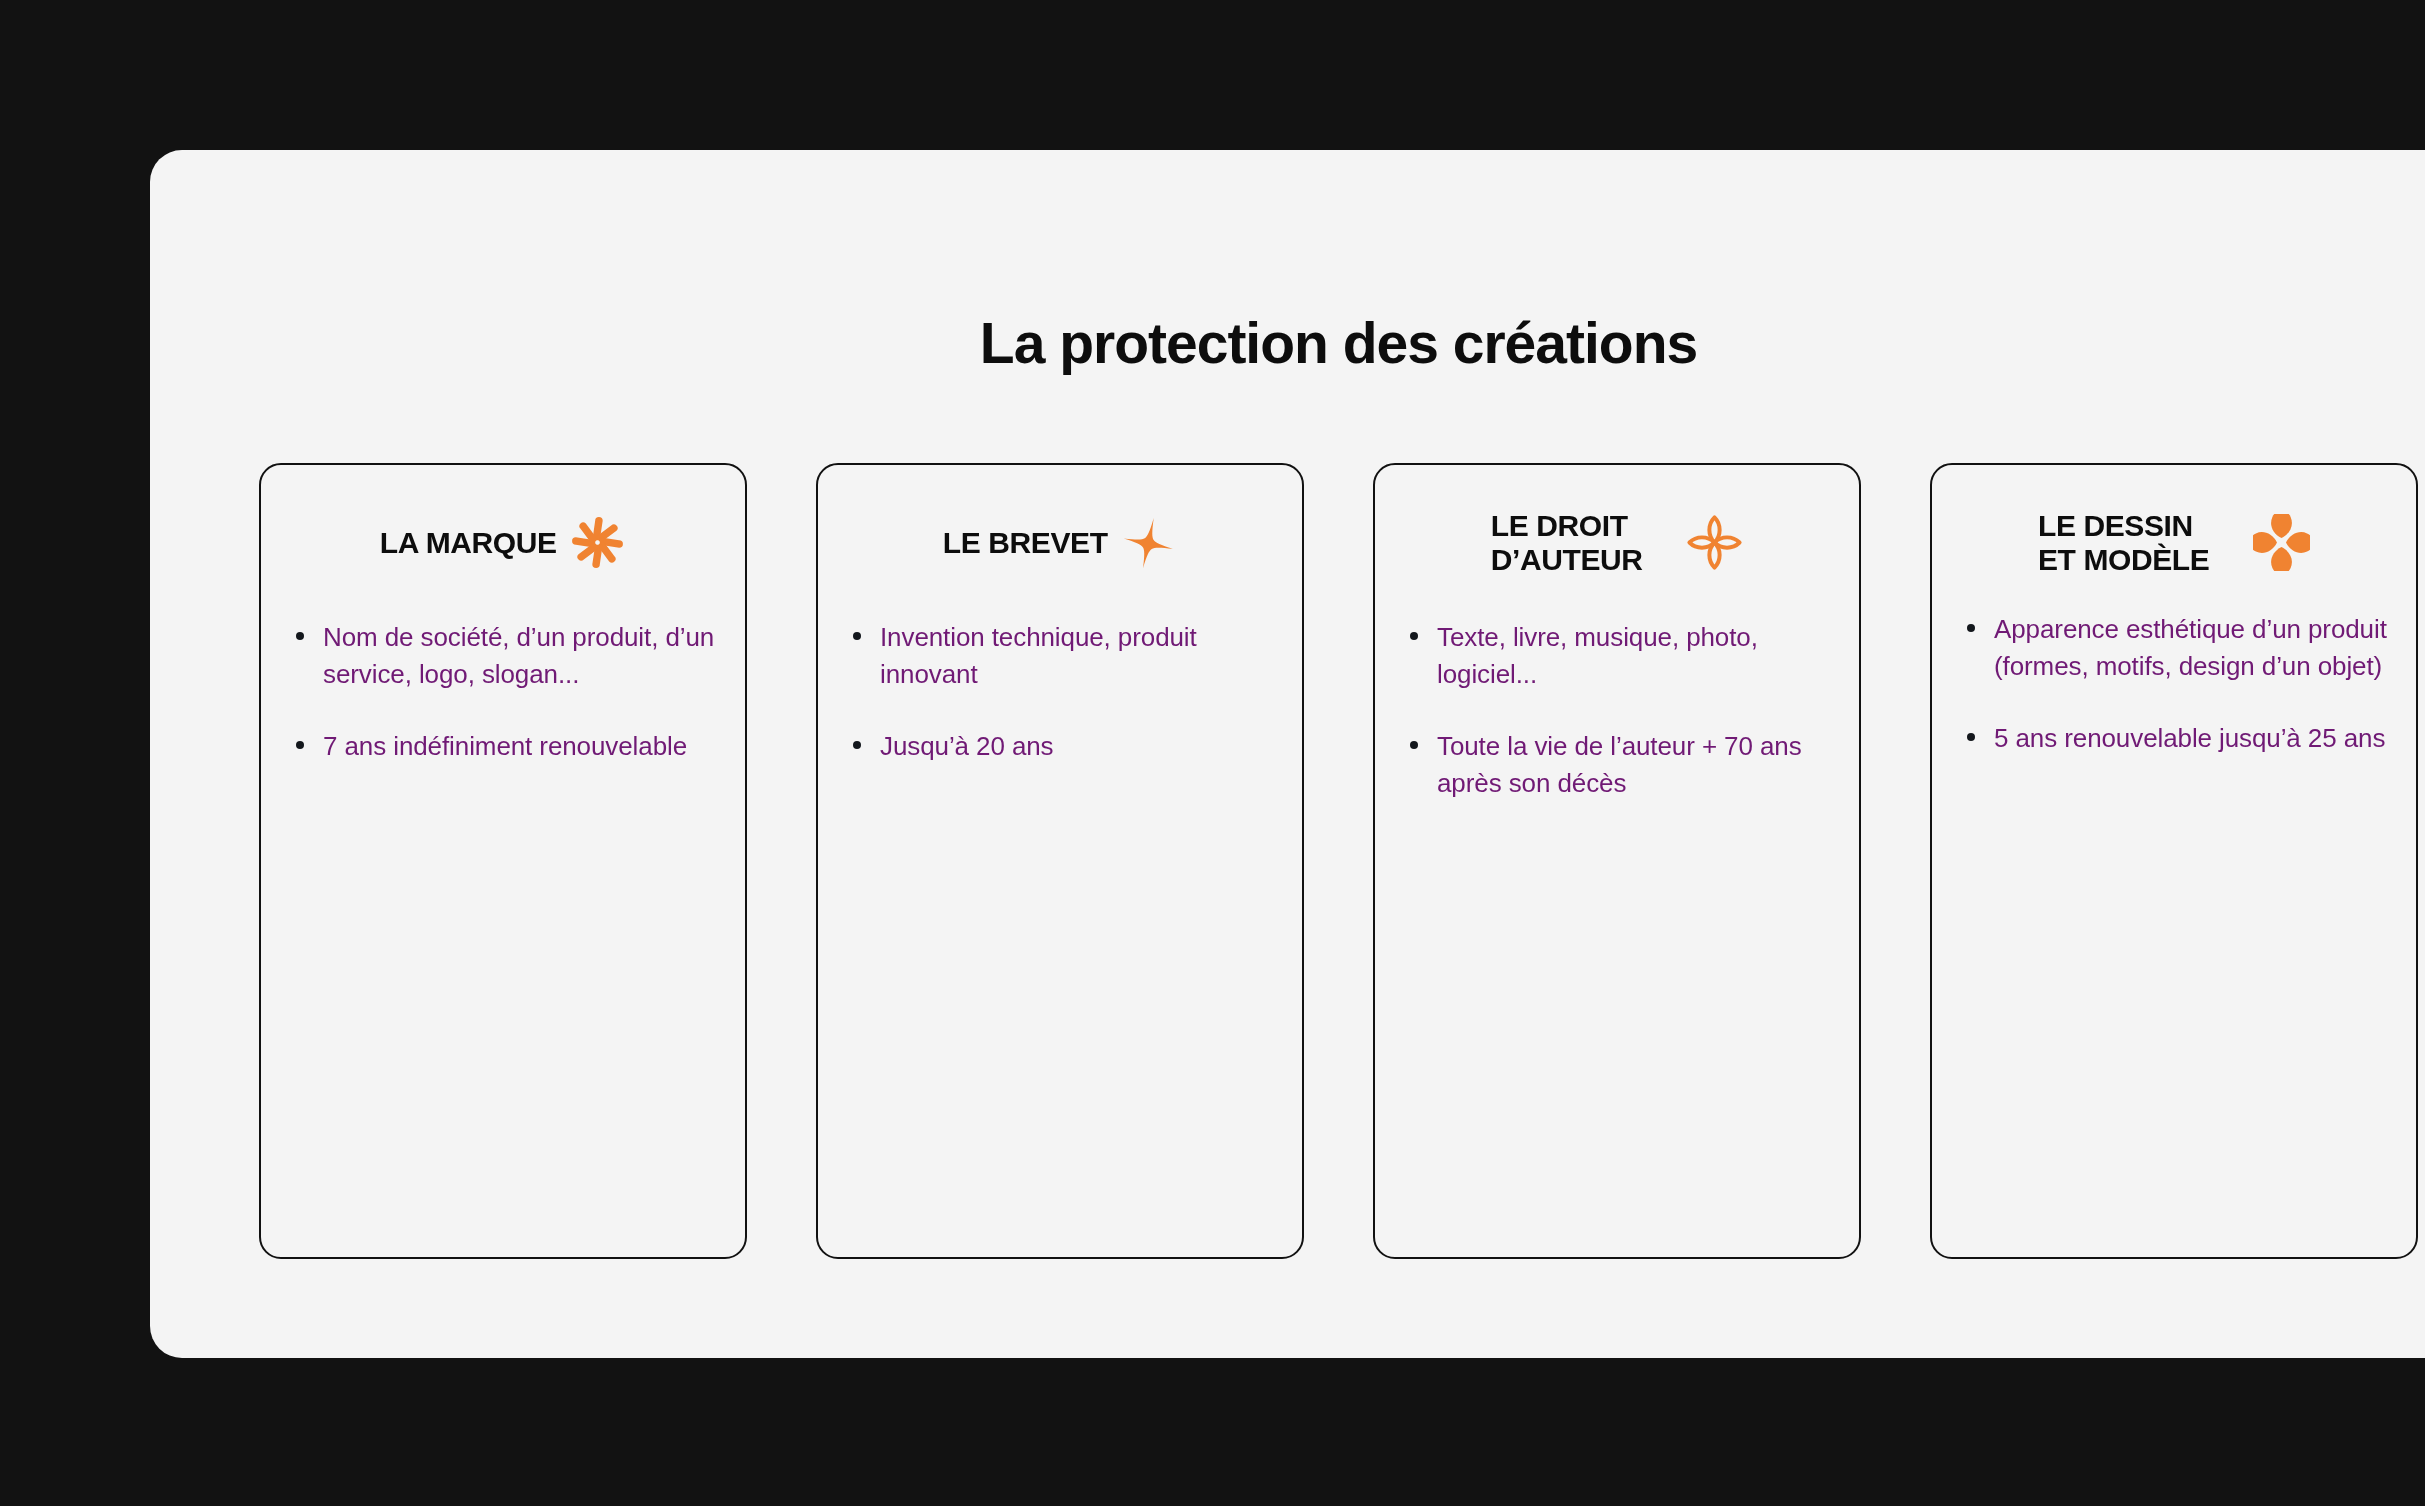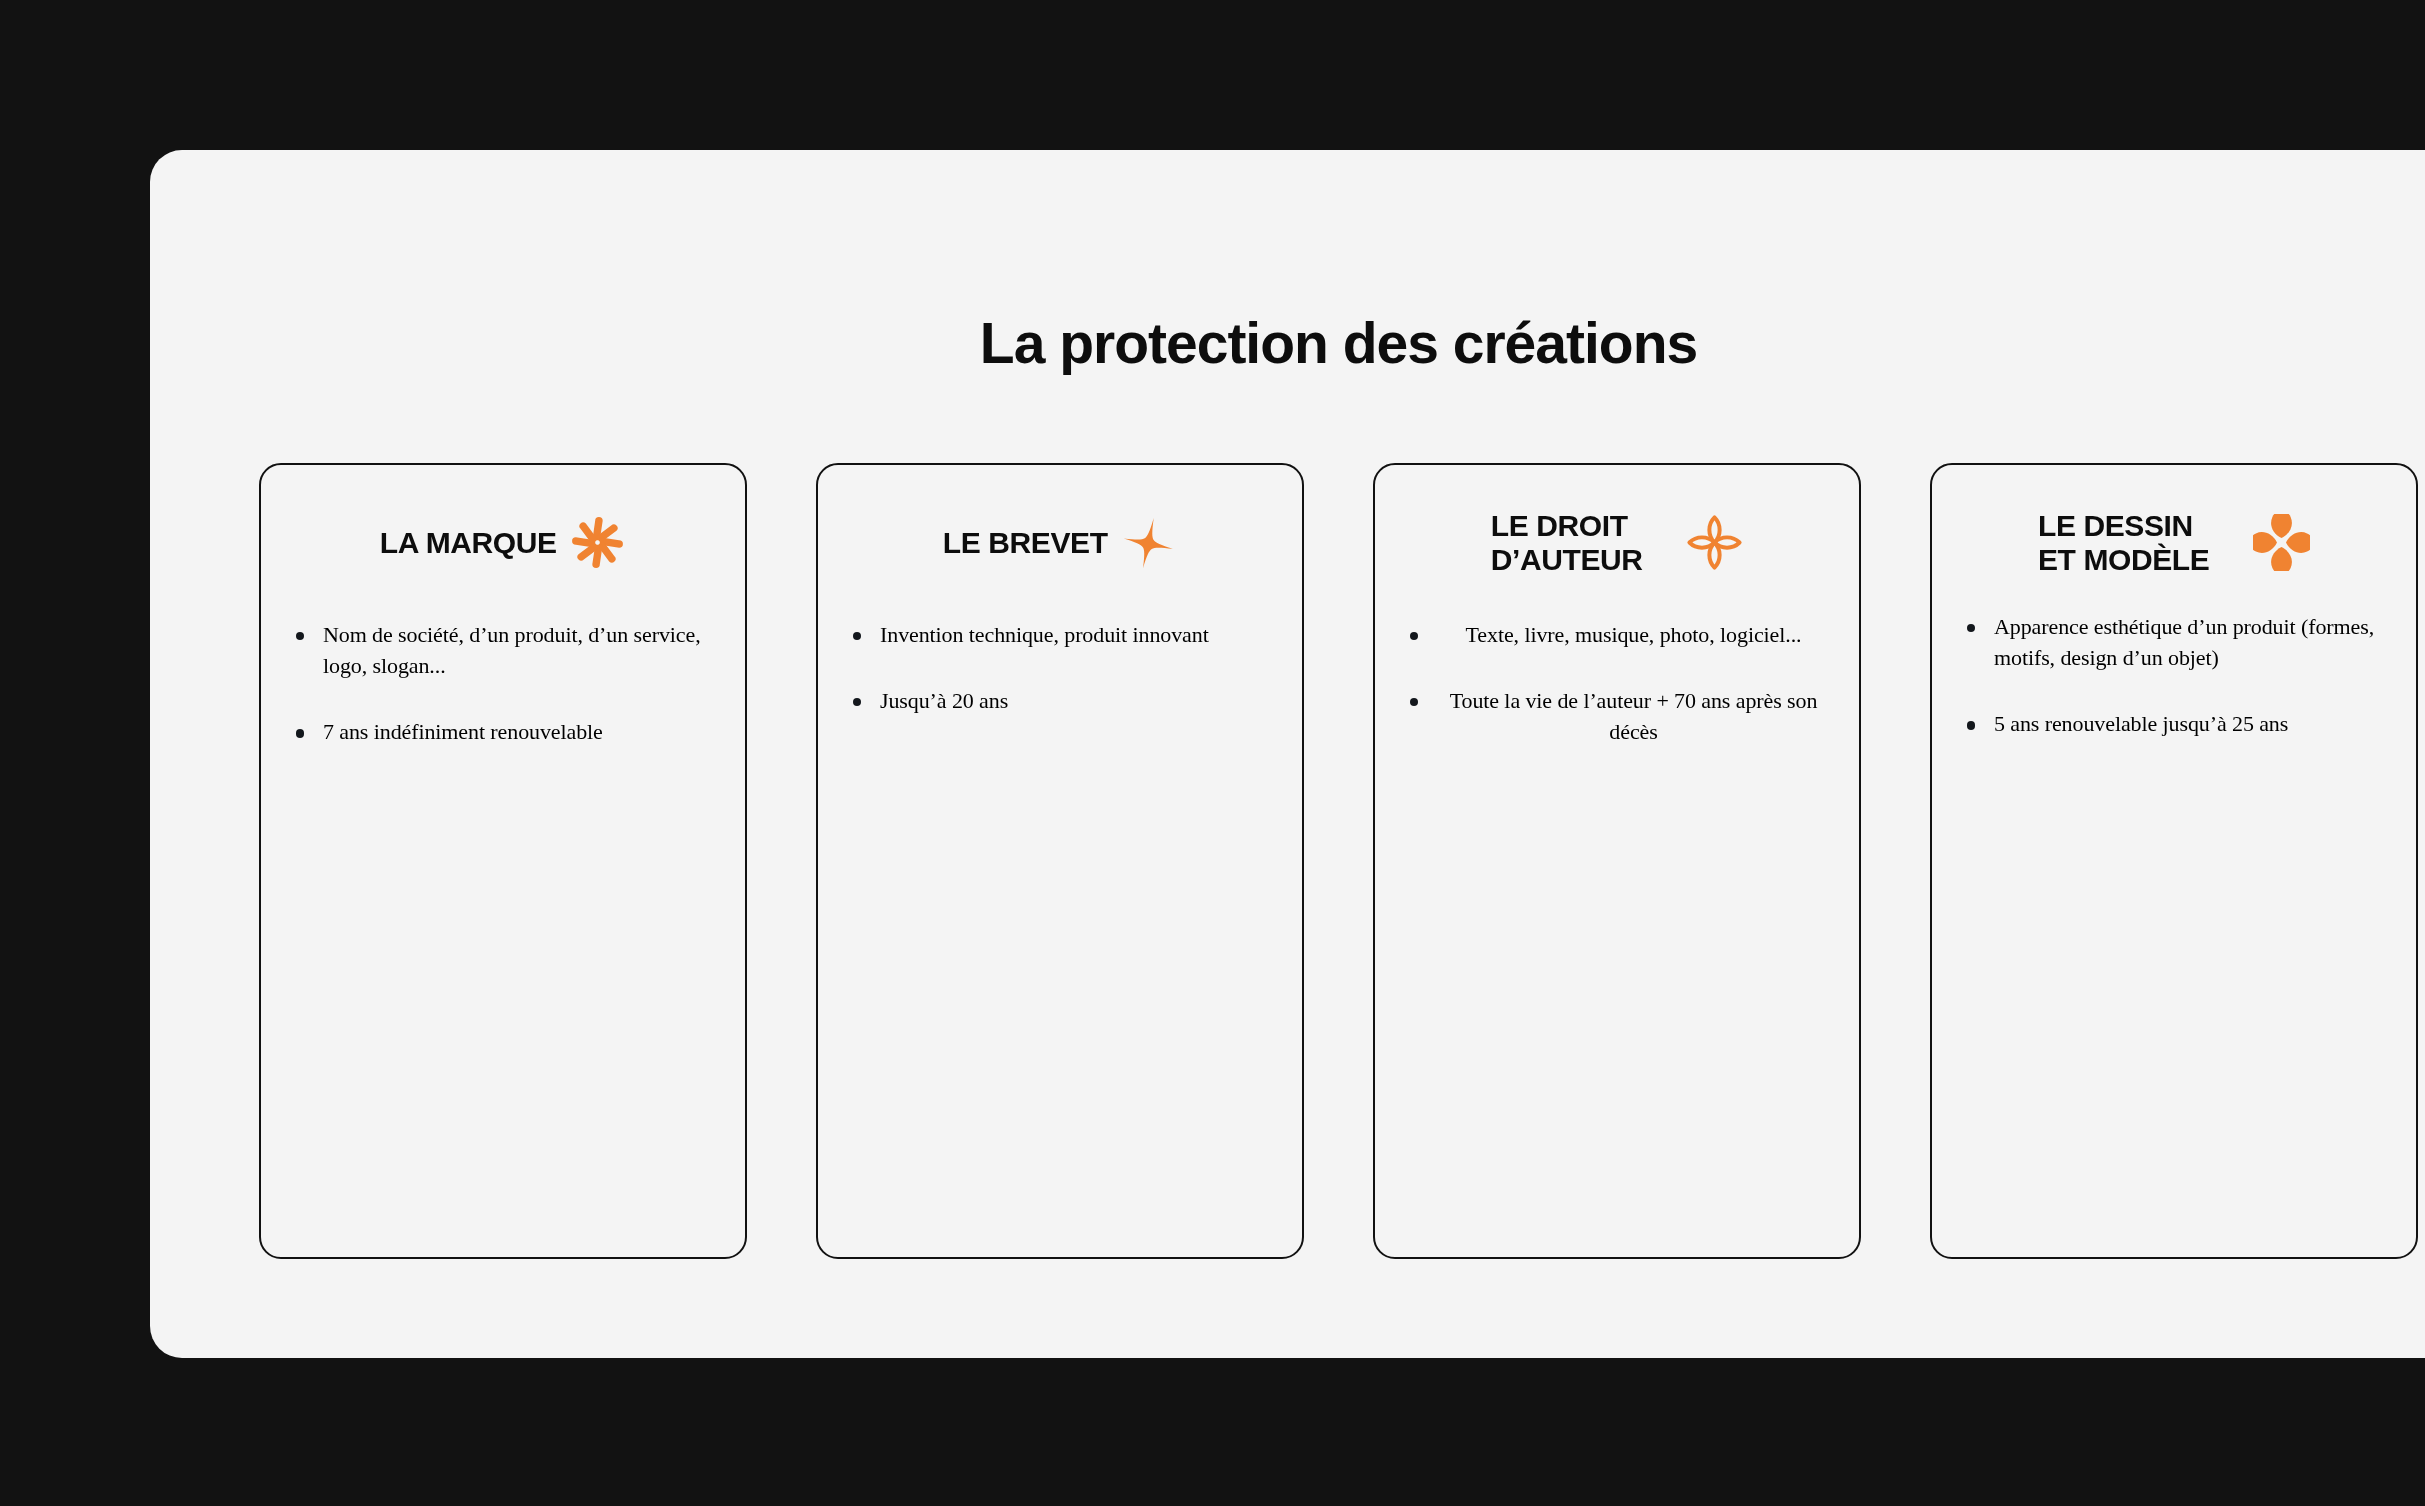--- a/index.html
+++ b/index.html
@@ -119,43 +119,42 @@
   .bullet-list {
     list-style: none;
     margin: 0;
     padding: 0;
   }
 
   .bullet-item {
     position: relative;
     padding-left: 31px;
     margin-bottom: 35px;
-    font-size: 22px;
+    font-size: 26px;
     line-height: 1.42;
-    color: #000000;
+    color: #701a75;
     letter-spacing: -0.1px;
     font-weight: 400;
-    font-family: Liberation Serif, serif;
   }
   .bullet-item:last-child { margin-bottom: 0; }
 
   .bullet-dot {
     position: absolute;
     left: 3.9px;
     top: 13px;
     width: 8.2px;
     height: 8.2px;
     border-radius: 50%;
     background: #13171c;
   }
 
   
   .card-1 .card-body { top: 154px; }
   .card-2 .card-body { top: 154px; }
-  .card-3 .card-body { top: 154px; text-align: center; }
+  .card-3 .card-body { top: 154px; }
   .card-4 .card-body { top: 146px; }
 
   .card-3 .card-header,
   .card-4 .card-header { align-items: center; gap: 31px; }
 </style>
 </head>
 <body>
 
 <div id="stage">
 

